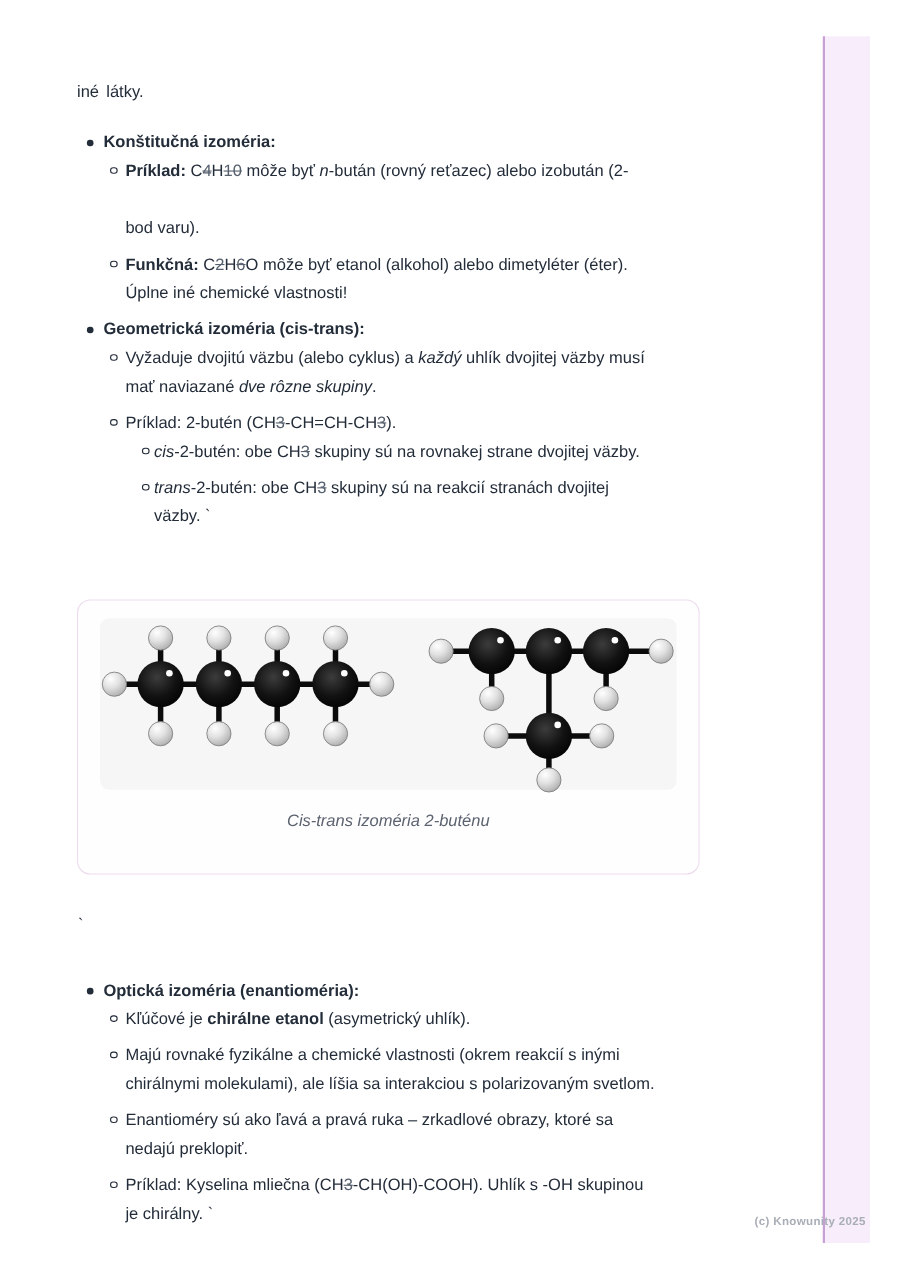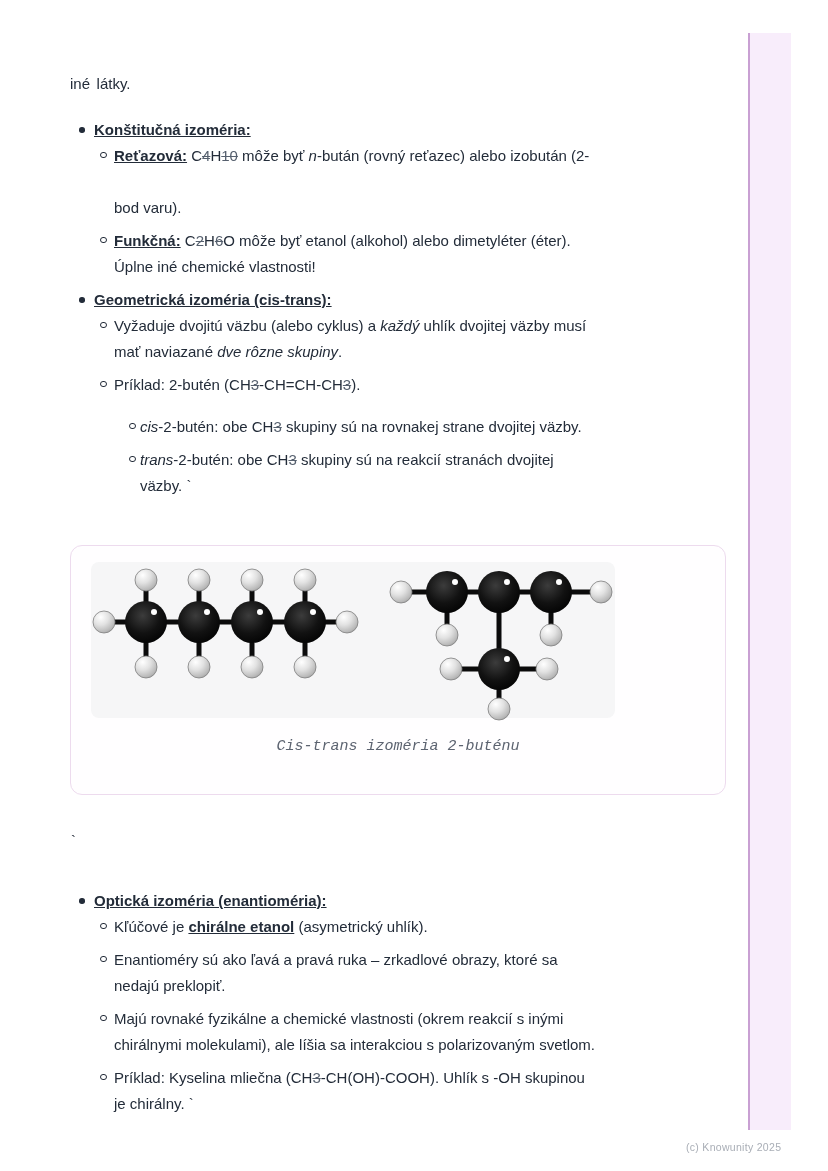--- a/index.html
+++ b/index.html
@@ -1,71 +1,71 @@
 <!DOCTYPE html>
 <html style="--text: #232c39; --caption: #5c6370; --watermark: #a9aeb6; --bar-fill: #f8edfb; --bar-edge: #c9a0d3; --figure-border: #eddbee; --figure-bg: #fffeff; --image-bg: #f6f6f7;"><head>
 <meta charset="utf-8">
 <style>
   html,body{margin:0;padding:0;background:#ffffff;}
   .page{
     position:relative;width:828px;height:1171px;background:#ffffff;overflow:hidden;
     font-family:"Liberation Sans",sans-serif;font-size:15px;line-height:26px;
     color:var(--text,#232c39);
   }
-  .b{font-weight:700;text-decoration:underline;}
+  .b{font-weight:700;}
   .i{font-style:italic;}
   .s{text-decoration:line-through;color:#56606e;}
   .content-top{position:absolute;left:70px;top:45px;width:578px;}
   .content-bottom{position:absolute;left:70px;top:888px;width:578px;}
   .intro{margin:0 0 20px 0;word-spacing:2.4px;}
   ul{margin:0;list-style:none;}
   ul.l1{padding-left:24px;}
   li.l1{position:relative;margin-bottom:6px;}
   li.l1::before{content:"";position:absolute;left:-15px;top:10px;width:5.5px;height:5.5px;
     border-radius:50%;background:var(--text,#232c39);}
   .l1t{font-weight:700;}
   ul.l2{padding-left:20px;}
   li.l2{position:relative;margin-bottom:7px;}
   li.l2::before{content:"";position:absolute;left:-14px;top:8.5px;width:4.6px;height:4.6px;
     border-radius:50%;border:1.6px solid var(--text,#232c39);background:transparent;}
-  ul.l3{padding-left:26px;margin-top:16px;}
+  ul.l3{padding-left:26px;margin-top:0;}
   li.l3{position:relative;margin-bottom:7px;}
   li.l3:first-child{margin-top:0;}
   li.l3::before{content:"";position:absolute;left:-11px;top:8.5px;width:4.6px;height:4.6px;
     border-radius:50%;border:1.6px solid var(--text,#232c39);background:transparent;}
   figure.figure{
-    position:absolute;left:70px;top:545px;width:656px;height:250px;margin:0;
+    position:absolute;left:70px;top:545px;width:566px;height:250px;margin:0;
     border:1.5px solid var(--figure-border,#eddbee);border-radius:12px;
-    background:var(--figure-bg,#fffeff);box-sizing:border-box;font-family:Liberation Mono, monospace;
+    background:var(--figure-bg,#fffeff);box-sizing:border-box;
   }
   .imgbox{position:absolute;left:20px;top:16px;width:524px;height:156px;
     background:var(--image-bg,#f6f6f7);border-radius:8px;}
   .imgbox svg{overflow:visible;display:block;}
   figcaption{position:absolute;left:0;right:0;top:188px;text-align:center;
     font-style:italic;color:var(--caption,#5c6370);}
   .stray{position:absolute;left:71px;top:828px;}
-  .watermark{position:absolute;left:686px;top:1140px;font-size:10.5px;line-height:14px;
-    letter-spacing:.3px;color:var(--watermark,#a9aeb6);z-index:5;}
+  .watermark{position:absolute;left:686px;top:1104px;font-size:10.5px;line-height:14px;
+    letter-spacing:.3px;color:var(--watermark,#a9aeb6);z-index:5;font-weight:bold;}
   .accent-bar{position:absolute;left:748px;top:33px;width:43px;height:1097px;
     background:var(--bar-fill,#f8edfb);border-left:2.5px solid var(--bar-edge,#c9a0d3);
     box-sizing:border-box;z-index:4;}
 </style>
 </head>
 <body>
 
 <div class="page">
 
   <div class="content-top">
     <p class="intro"><br><span>iné látky.</span></p>
 
     <ul class="l1">
       <li class="l1">
         <div class="l1t"><span class="b">Konštitučná izoméria:</span></div>
         <ul class="l2">
-          <li class="l2"><span class="b">Reťazová:</span><span> C</span><span class="s">4</span><span>H</span><span class="s">10</span><span> môže byť </span><span class="i">n</span><span>-bután (rovný reťazec) alebo izobután (2-</span><br><br><span>bod varu).</span></li>
+          <li class="l2"><span class="b">Príklad:</span><span> C</span><span class="s">4</span><span>H</span><span class="s">10</span><span> môže byť </span><span class="i">n</span><span>-bután (rovný reťazec) alebo izobután (2-</span><br><br><span>bod varu).</span></li>
           <li class="l2"><span class="b">Funkčná:</span><span> C</span><span class="s">2</span><span>H</span><span class="s">6</span><span>O môže byť etanol (alkohol) alebo dimetyléter (éter).</span><br><span>Úplne iné chemické vlastnosti!</span></li>
         </ul>
       </li>
       <li class="l1">
         <div class="l1t"><span class="b">Geometrická izoméria (cis-trans):</span></div>
         <ul class="l2">
           <li class="l2"><span>Vyžaduje dvojitú väzbu (alebo cyklus) a </span><span class="i">každý</span><span> uhlík dvojitej väzby musí</span><br><span>mať naviazané </span><span class="i">dve rôzne skupiny</span><span>.</span></li>
           <li class="l2">
             <div><span>Príklad: 2-butén (CH</span><span class="s">3</span><span>-CH=CH-CH</span><span class="s">3</span><span>).</span></div>
             <ul class="l3">
@@ -158,22 +158,22 @@
   </figure>
 
   <div class="stray">`</div>
 
   <div class="content-bottom">
     <ul class="l1">
       <li class="l1">
         <div class="l1t"><span class="b">Optická izoméria (enantioméria):</span></div>
         <ul class="l2">
           <li class="l2"><span>Kľúčové je </span><span class="b">chirálne etanol</span><span> (asymetrický uhlík).</span></li>
+          <li class="l2"><span>Majú rovnaké fyzikálne a chemické vlastnosti (okrem reakcií s inými</span><br><span>chirálnymi molekulami), ale líšia sa interakciou s polarizovaným svetlom.</span></li>
           <li class="l2"><span>Enantioméry sú ako ľavá a pravá ruka – zrkadlové obrazy, ktoré sa</span><br><span>nedajú preklopiť.</span></li>
-          <li class="l2"><span>Majú rovnaké fyzikálne a chemické vlastnosti (okrem reakcií s inými</span><br><span>chirálnymi molekulami), ale líšia sa interakciou s polarizovaným svetlom.</span></li>
           <li class="l2"><span>Príklad: Kyselina mliečna (CH</span><span class="s">3</span><span>-CH(OH)-COOH). Uhlík s -OH skupinou</span><br><span>je chirálny. `</span></li>
         </ul>
       </li>
     </ul>
   </div>
 
   <div class="accent-bar"></div>
   <div class="watermark">(c) Knowunity 2025</div>
 
 </div>

